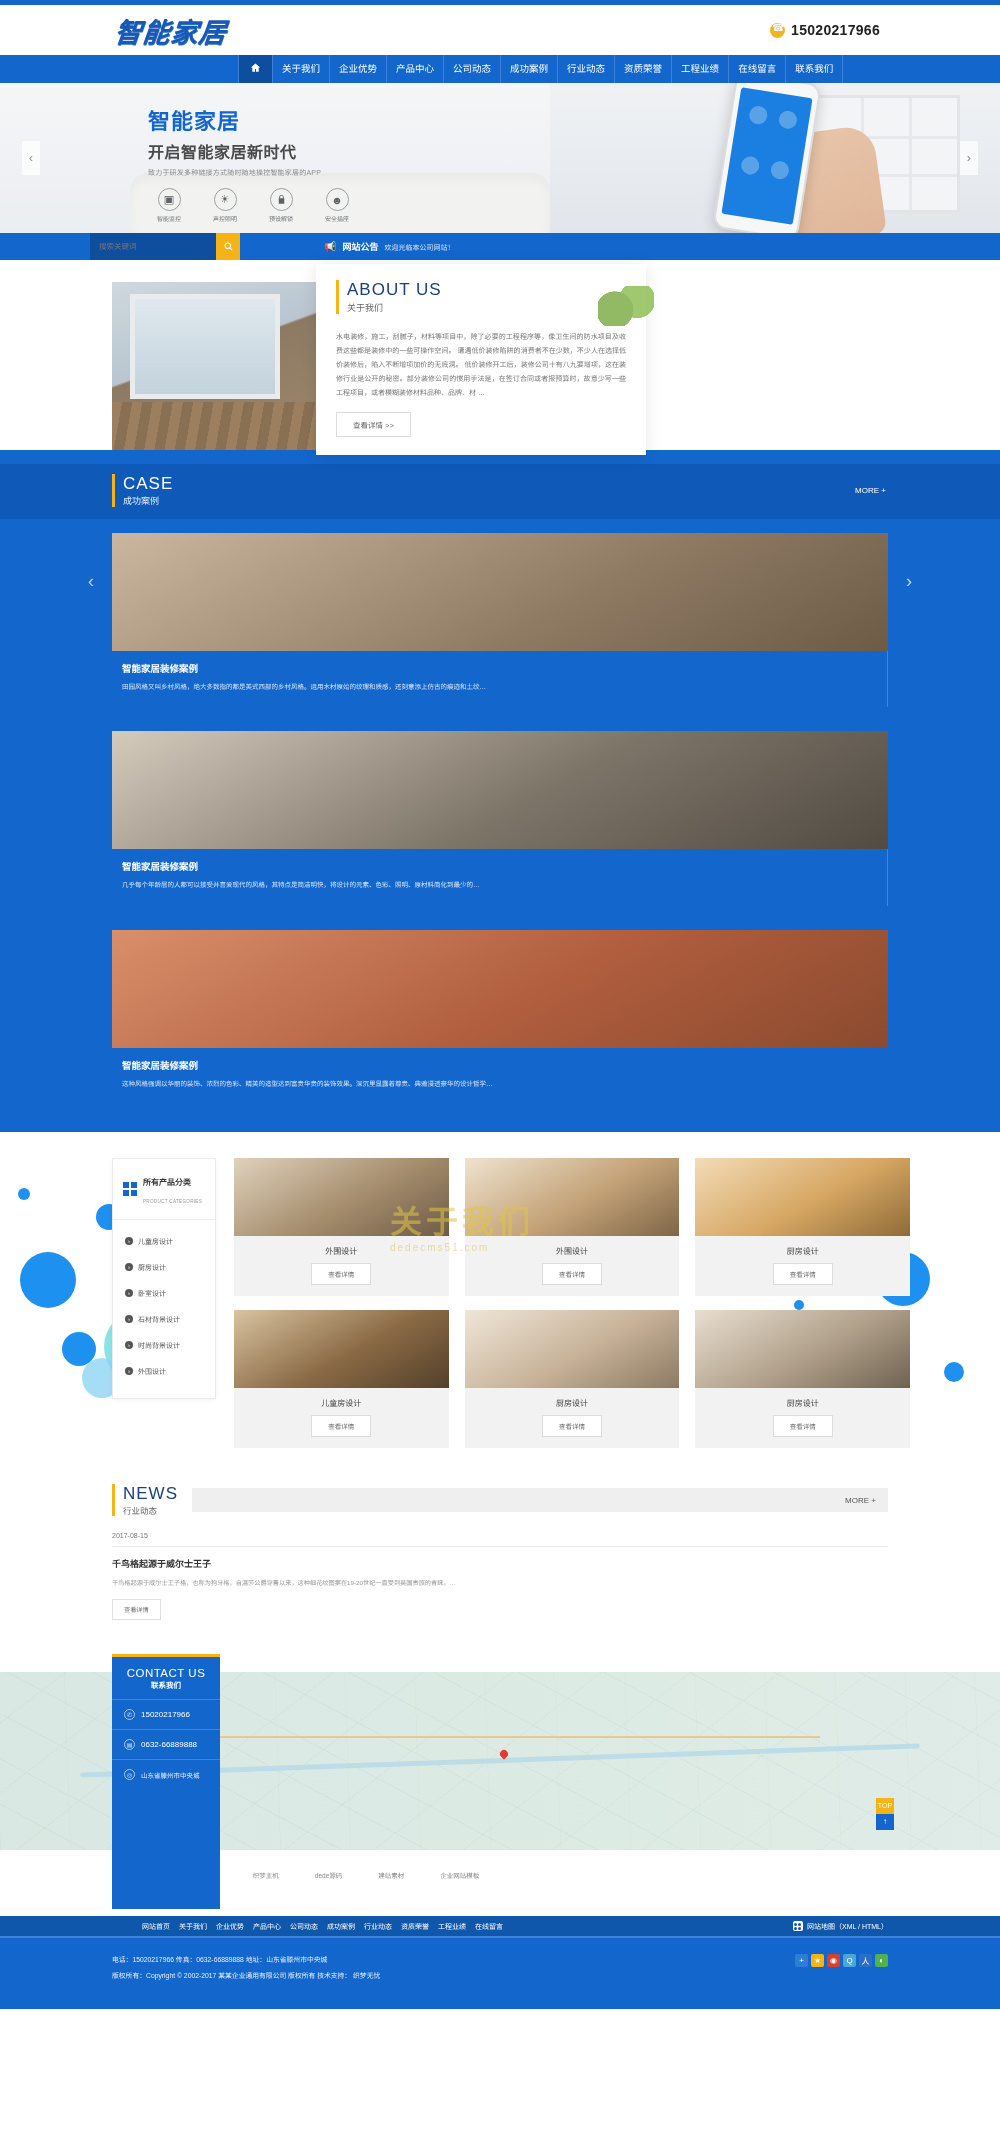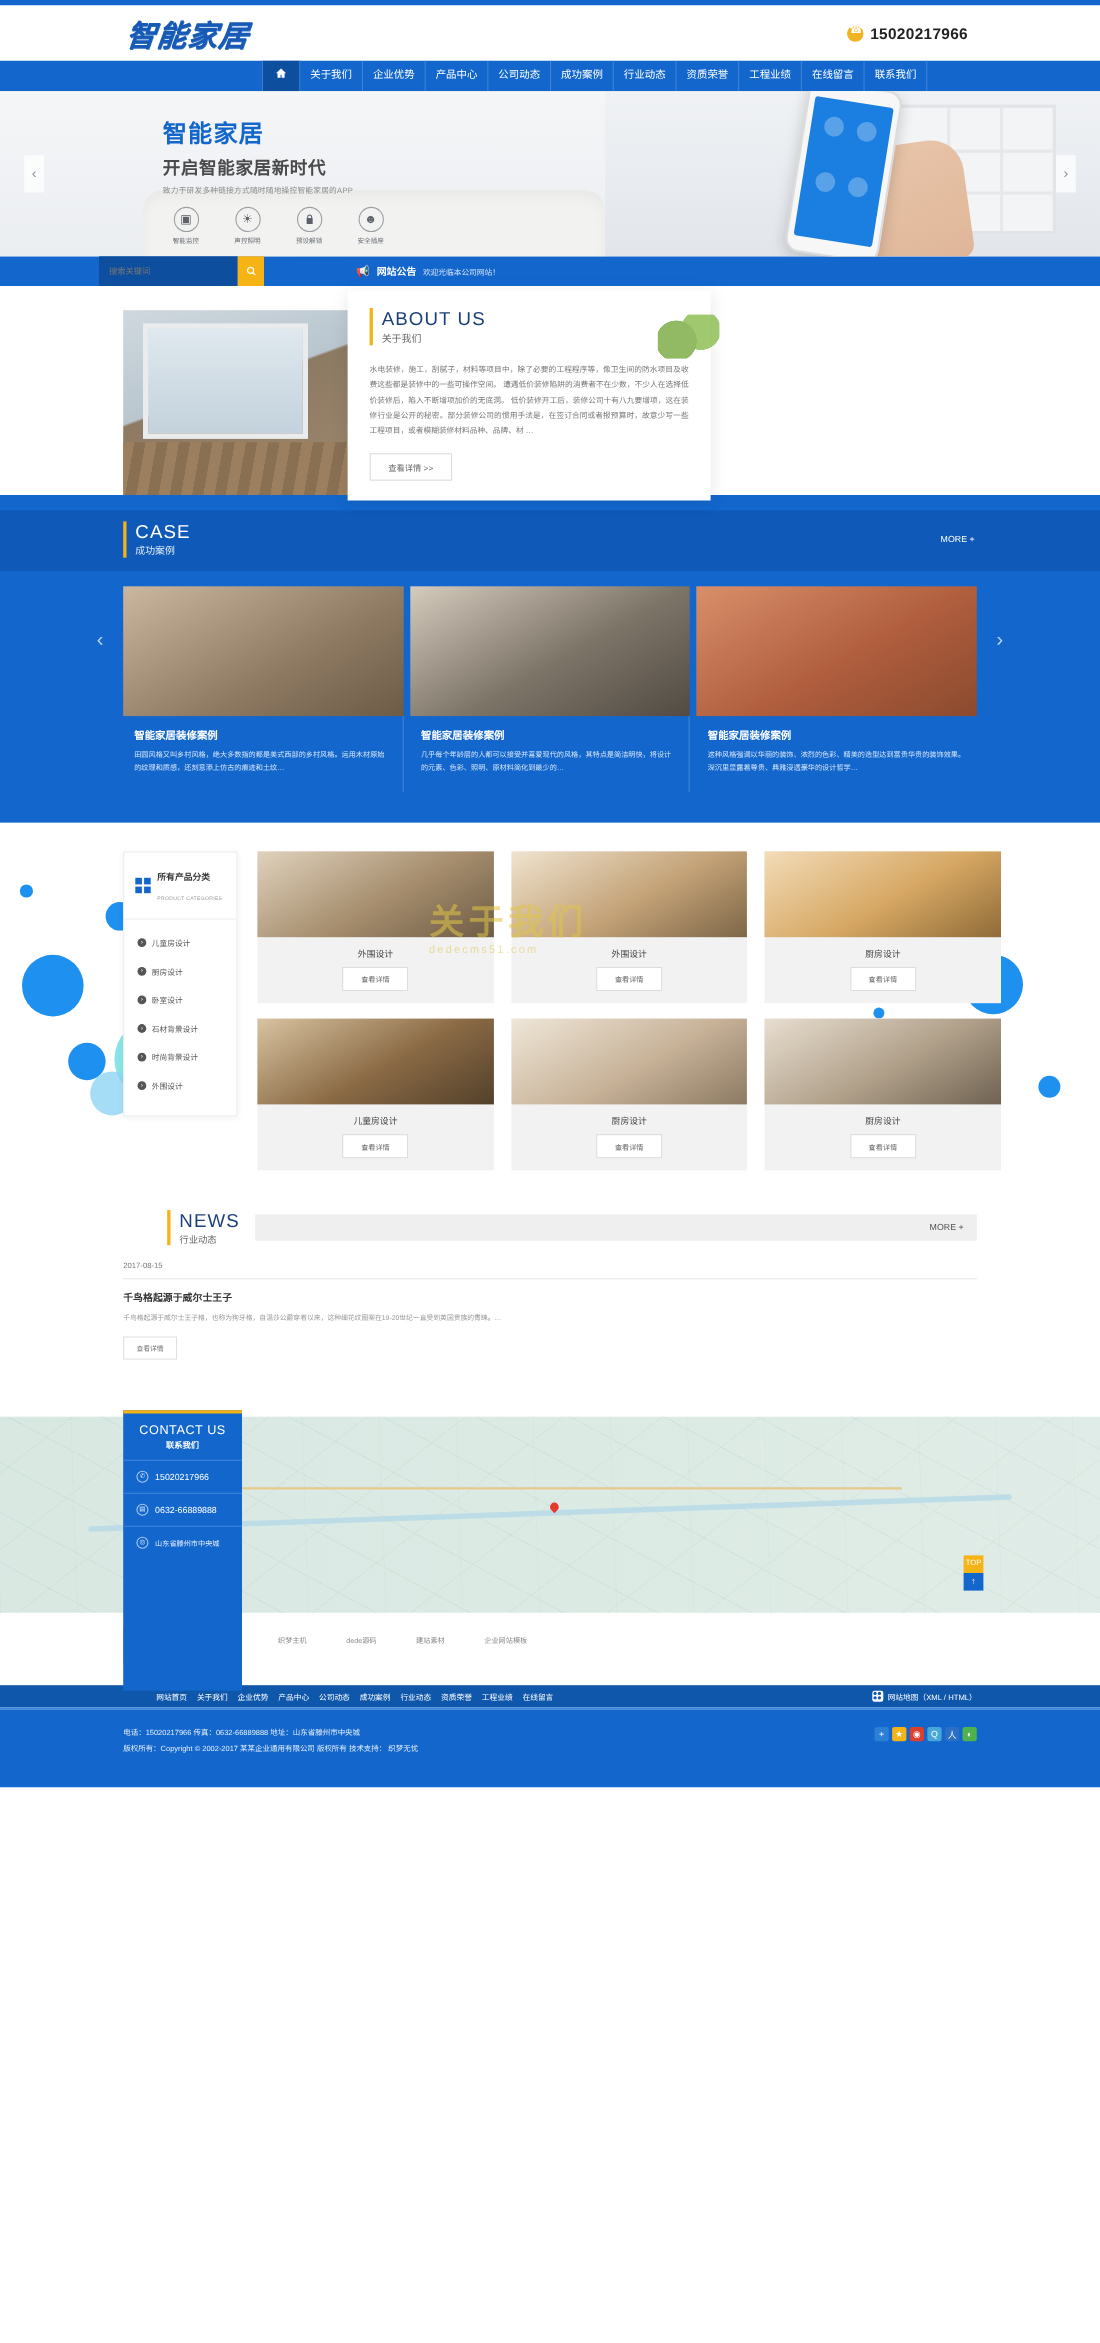--- a/index.html
+++ b/index.html
@@ -106,21 +106,21 @@
        opacity:.85; }
 
   
   .case { background:#1266cc; padding:14px 0 28px; }
   .case-top { background:#0f5ab8; padding:10px 0 12px; }
   .case-top .wrap { display:flex; align-items:center; justify-content:space-between; }
   .case-head { border-left:3px solid #f5b315; padding-left:8px; margin-left:22px; }
   .case-head .en { color:#fff; font-size:17px; letter-spacing:1px; }
   .case-head .cn { color:#e3eefb; font-size:9px; }
   .more { color:#fff; font-size:8px; margin-right:24px; cursor:pointer; }
-  .case-row { display:flex; gap:6px; padding:14px 22px 0; position:relative; }
+  .case-row { display:flex; gap:24px; padding:14px 22px 0; position:relative;flex-direction:column; }
   .case-card { flex:1; background:#1266cc; }
   .case-card .img { height:118px; }
   .cimg1 { background:linear-gradient(150deg,#cbb7a0,#8e7a63 60%,#6d5b46); }
   .cimg2 { background:linear-gradient(150deg,#d4cbbd,#7d7468 55%,#514b42); }
   .cimg3 { background:linear-gradient(150deg,#d98f6a,#b05e3e 55%,#8b4a2e); }
   .case-card .body { padding:10px 10px 14px; border-right:1px solid #3f85da; }
   .case-card h4 { color:#fff; font-size:9.5px; font-weight:bold; }
   .case-card p { color:#d6e5f7; font-size:6.5px; line-height:1.9; margin-top:6px; }
   .case-arrow { position:absolute; top:52px; color:#bcd6f2; font-size:18px; cursor:pointer; }
   .case-arrow.l { left:-2px; } .case-arrow.r { right:-2px; }
@@ -156,21 +156,21 @@
   .pcard .btn { display:block; width:60px; margin:0 auto 11px; border:1px solid #dcdcdc; background:#fff;
                 font-size:6.5px; color:#666; padding:5px 0; text-align:center; cursor:pointer; }
   .wm { position:absolute; left:300px; top:38px; z-index:3; font-size:32px; font-weight:bold;
         color:rgba(222,196,70,.55); letter-spacing:4px; font-family:"DejaVu Serif",serif; }
   .wm small { display:block; font-size:10px; letter-spacing:2px; color:rgba(222,196,70,.5);
               font-family:"Liberation Sans",sans-serif; font-weight:normal; }
 
   
   .news { background:#fff; padding:6px 0 20px; }
   .news .wrap { padding:0 22px; }
-  .news-top { display:flex; align-items:center;margin-left:40px; }
+  .news-top { display:flex; align-items:center; }
   .news-head { border-left:3px solid #f5b315; padding-left:8px; }
   .news-head .en { font-size:17px; color:#1b3f7a; letter-spacing:1px; }
   .news-head .cn { font-size:8.5px; color:#666; }
   .news-bar { flex:1; background:#efefef; height:24px; margin-left:14px; display:flex;
               align-items:center; justify-content:flex-end; padding-right:12px; }
   .news-bar span { font-size:8px; color:#555; cursor:pointer; }
   .news-row { display:flex; gap:24px; margin-top:16px; }
   .ncard { flex:1; }
   .ncard .date { font-size:7px; color:#777; padding-bottom:7px; border-bottom:1px solid #e8e8e8; }
   .ncard h4 { font-size:9px; color:#333; margin-top:10px; font-weight:bold; }
@@ -185,21 +185,21 @@
        linear-gradient(90deg, rgba(214,232,225,.6), rgba(226,238,233,.6)),
        repeating-linear-gradient(28deg, rgba(170,195,185,.45) 0 1px, transparent 1px 40px),
        repeating-linear-gradient(-38deg, rgba(180,200,190,.4) 0 1px, transparent 1px 55px),
        repeating-linear-gradient(88deg, rgba(195,210,200,.35) 0 1px, transparent 1px 70px),
        #dce9e3; }
   .map .river { position:absolute; left:8%; top:48%; width:84%; height:5px;
      background:#bcdce8; border-radius:4px; transform:rotate(-2deg); }
   .map .hiway { position:absolute; left:12%; top:36%; width:70%; height:2px; background:#e8c98a; }
   .map .pin { position:absolute; left:50%; top:44%; width:8px; height:8px; background:#e23b2e;
      border-radius:50% 50% 50% 0; transform:rotate(-45deg); }
-  .contact-card { position:absolute; left:22px; top:16px; width:108px; background:#1266cc;
+  .contact-card { position:absolute; left:22px; top:4px; width:108px; background:#1266cc;
      border-top:3px solid #f5b315; padding-bottom:120px; z-index:3; }
   .cc-hd { text-align:center; padding:10px 0 9px; border-bottom:1px solid #3d85da; }
   .cc-hd .en { color:#fff; font-size:11.5px; letter-spacing:.5px; }
   .cc-hd .cn { color:#fff; font-size:7.5px; font-weight:bold; }
   .cc-item { display:flex; align-items:center; gap:6px; padding:9px 0 9px 12px;
              border-bottom:1px solid #3d85da; }
   .cc-item .ic { width:11px; height:11px; border:1px solid #a8c9ee; border-radius:50%; color:#d6e6fa;
                  font-size:6px; display:flex; align-items:center; justify-content:center; }
   .cc-item .tx { color:#fff; font-size:8px; }
   .cc-item.addr .tx { font-size:6.5px; color:#e8f0fb; }

